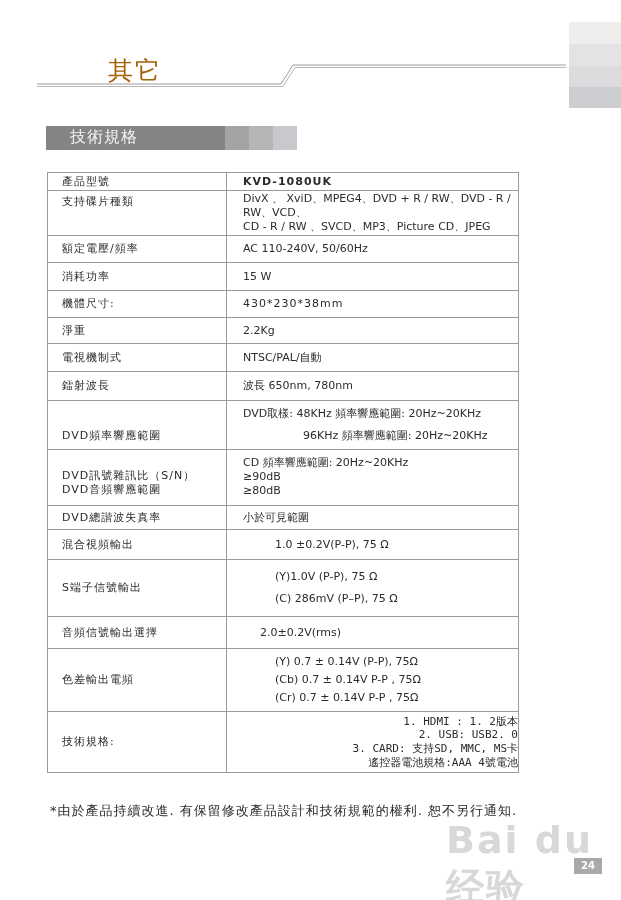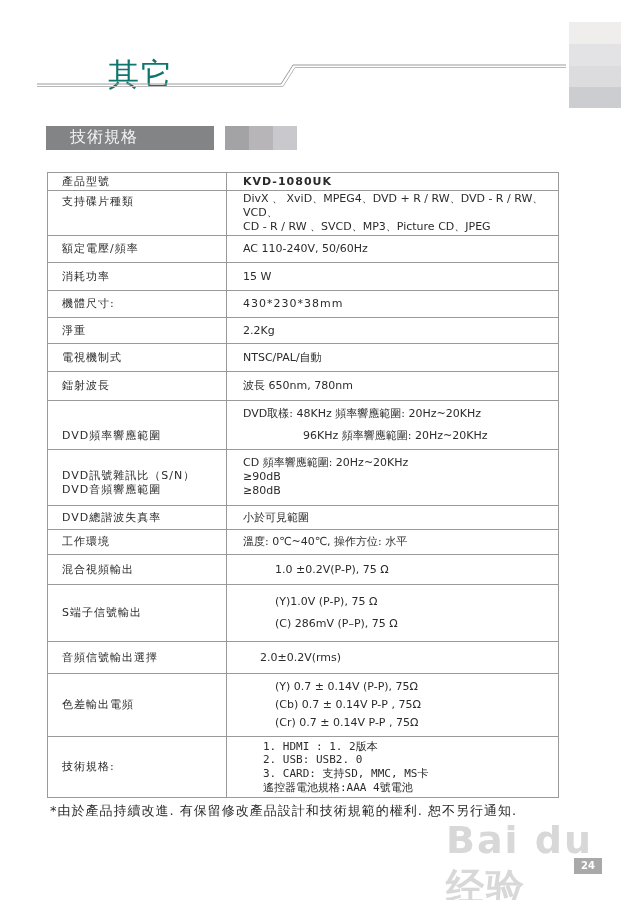--- a/index.html
+++ b/index.html
@@ -8,36 +8,36 @@
     background: #ffffff; color: #2a2a2a;
     font-family: "DejaVu Sans", "Liberation Sans", sans-serif;
   }
   .abs { position: absolute; }
 
   
   .side-tab { position: absolute; left: 569px; width: 52px; }
 
   
   .chapter-title {
-    left: 108px; top: 54px; font-size: 31px; letter-spacing: 2px;
-    font-family: "DejaVu Serif", "Liberation Serif", serif; color: #0f766e;
+    left: 108px; top: 54px; font-size: 25px; letter-spacing: 2px;
+    font-family: "DejaVu Serif", "Liberation Serif", serif; color: #a16207;
   }
   svg.rule { position: absolute; left: 0; top: 0; }
 
   
-  .section-bar { left: 46px; top: 126px; width: 168px; height: 24px; background: #838485; }
+  .section-bar { left: 46px; top: 126px; width: 202px; height: 24px; background: #838485; }
   .section-bar span {
     position: absolute; left: 24px; top: 1px; color: #f4f4f4; font-size: 16px;
     font-family: "DejaVu Serif", "Liberation Serif", serif; letter-spacing: 1px;
   }
   .sq { top: 126px; height: 24px; width: 24px; }
 
   
   .spec-table {
-    position: absolute; left: 47px; top: 172px; width: 512px;
+    position: absolute; left: 47px; top: 172px; width: 472px;
     border-collapse: collapse; table-layout: fixed;
   }
   .spec-table td {
     border: 1px solid #9a9a9a; padding: 0; vertical-align: middle;
     font-size: 11px; color: #2b2b2b; line-height: 1.25;
   }
   .spec-table td.lbl { width: 164px; padding-left: 14px; letter-spacing: 1px; }
   .spec-table td.val { padding-left: 16px; }
   .model { font-weight: bold; font-size: 13px; letter-spacing: 1px; margin-top: 36px; }
   .small { font-size: 9.5px; line-height: 20px; }
@@ -133,24 +133,20 @@
     <td class="val" style="vertical-align:top;padding-top:6px;">
       <span class="line">CD 頻率響應範圍: 20Hz~20KHz</span>
       <span class="line">≥90dB</span>
       <span class="line">≥80dB</span>
     </td>
   </tr>
   <tr style="height:24px;">
     <td class="lbl">DVD總諧波失真率</td>
     <td class="val">小於可見範圍</td>
   </tr>
-  <tr style="height:25px;">
-    <td class="lbl">工作環境</td>
-    <td class="val">溫度:  0℃~40℃, 操作方位: 水平</td>
-  </tr>
   <tr style="height:30px;">
     <td class="lbl">混合視頻輸出</td>
     <td class="val ind" style="padding-left:48px;">1.0 ±0.2V(P-P), 75 Ω</td>
   </tr>
   <tr style="height:57px;">
     <td class="lbl">S端子信號輸出</td>
     <td class="val" style="padding-left:48px;line-height:22px;">
       <span class="line">(Y)1.0V (P-P), 75 Ω</span>
       <span class="line">(C) 286mV (P–P), 75 Ω</span>
     </td>
@@ -162,21 +158,21 @@
   <tr style="height:63px;">
     <td class="lbl">色差輸出電頻</td>
     <td class="val" style="padding-left:48px;line-height:18px;">
       <span class="line"><span>(Y)</span><span> 0.7 ± 0.14V (P-P), 75Ω</span></span>
       <span class="line"><span class="b">(Cb)</span><span> 0.7 ± 0.14V  P-P , 75Ω</span></span>
       <span class="line"><span class="b">(Cr)</span><span> 0.7 ± 0.14V  P-P , 75Ω</span></span>
     </td>
   </tr>
   <tr style="height:61px;">
     <td class="lbl">技術規格:</td>
-    <td class="val mono" style="padding-left:36px;">
+    <td class="val mono" style="padding-left:48px;text-align:right;">
       <span class="line">1. HDMI : 1. 2版本</span>
       <span class="line">2. USB:  USB2. 0</span>
       <span class="line">3. CARD:  支持SD, MMC, MS卡</span>
       <span class="line">遙控器電池規格:AAA 4號電池</span>
     </td>
   </tr>
 </tbody>
   </table>
 
 <div class="abs footnote">*由於產品持續改進. 有保留修改產品設計和技術規範的權利. 恕不另行通知.</div>

